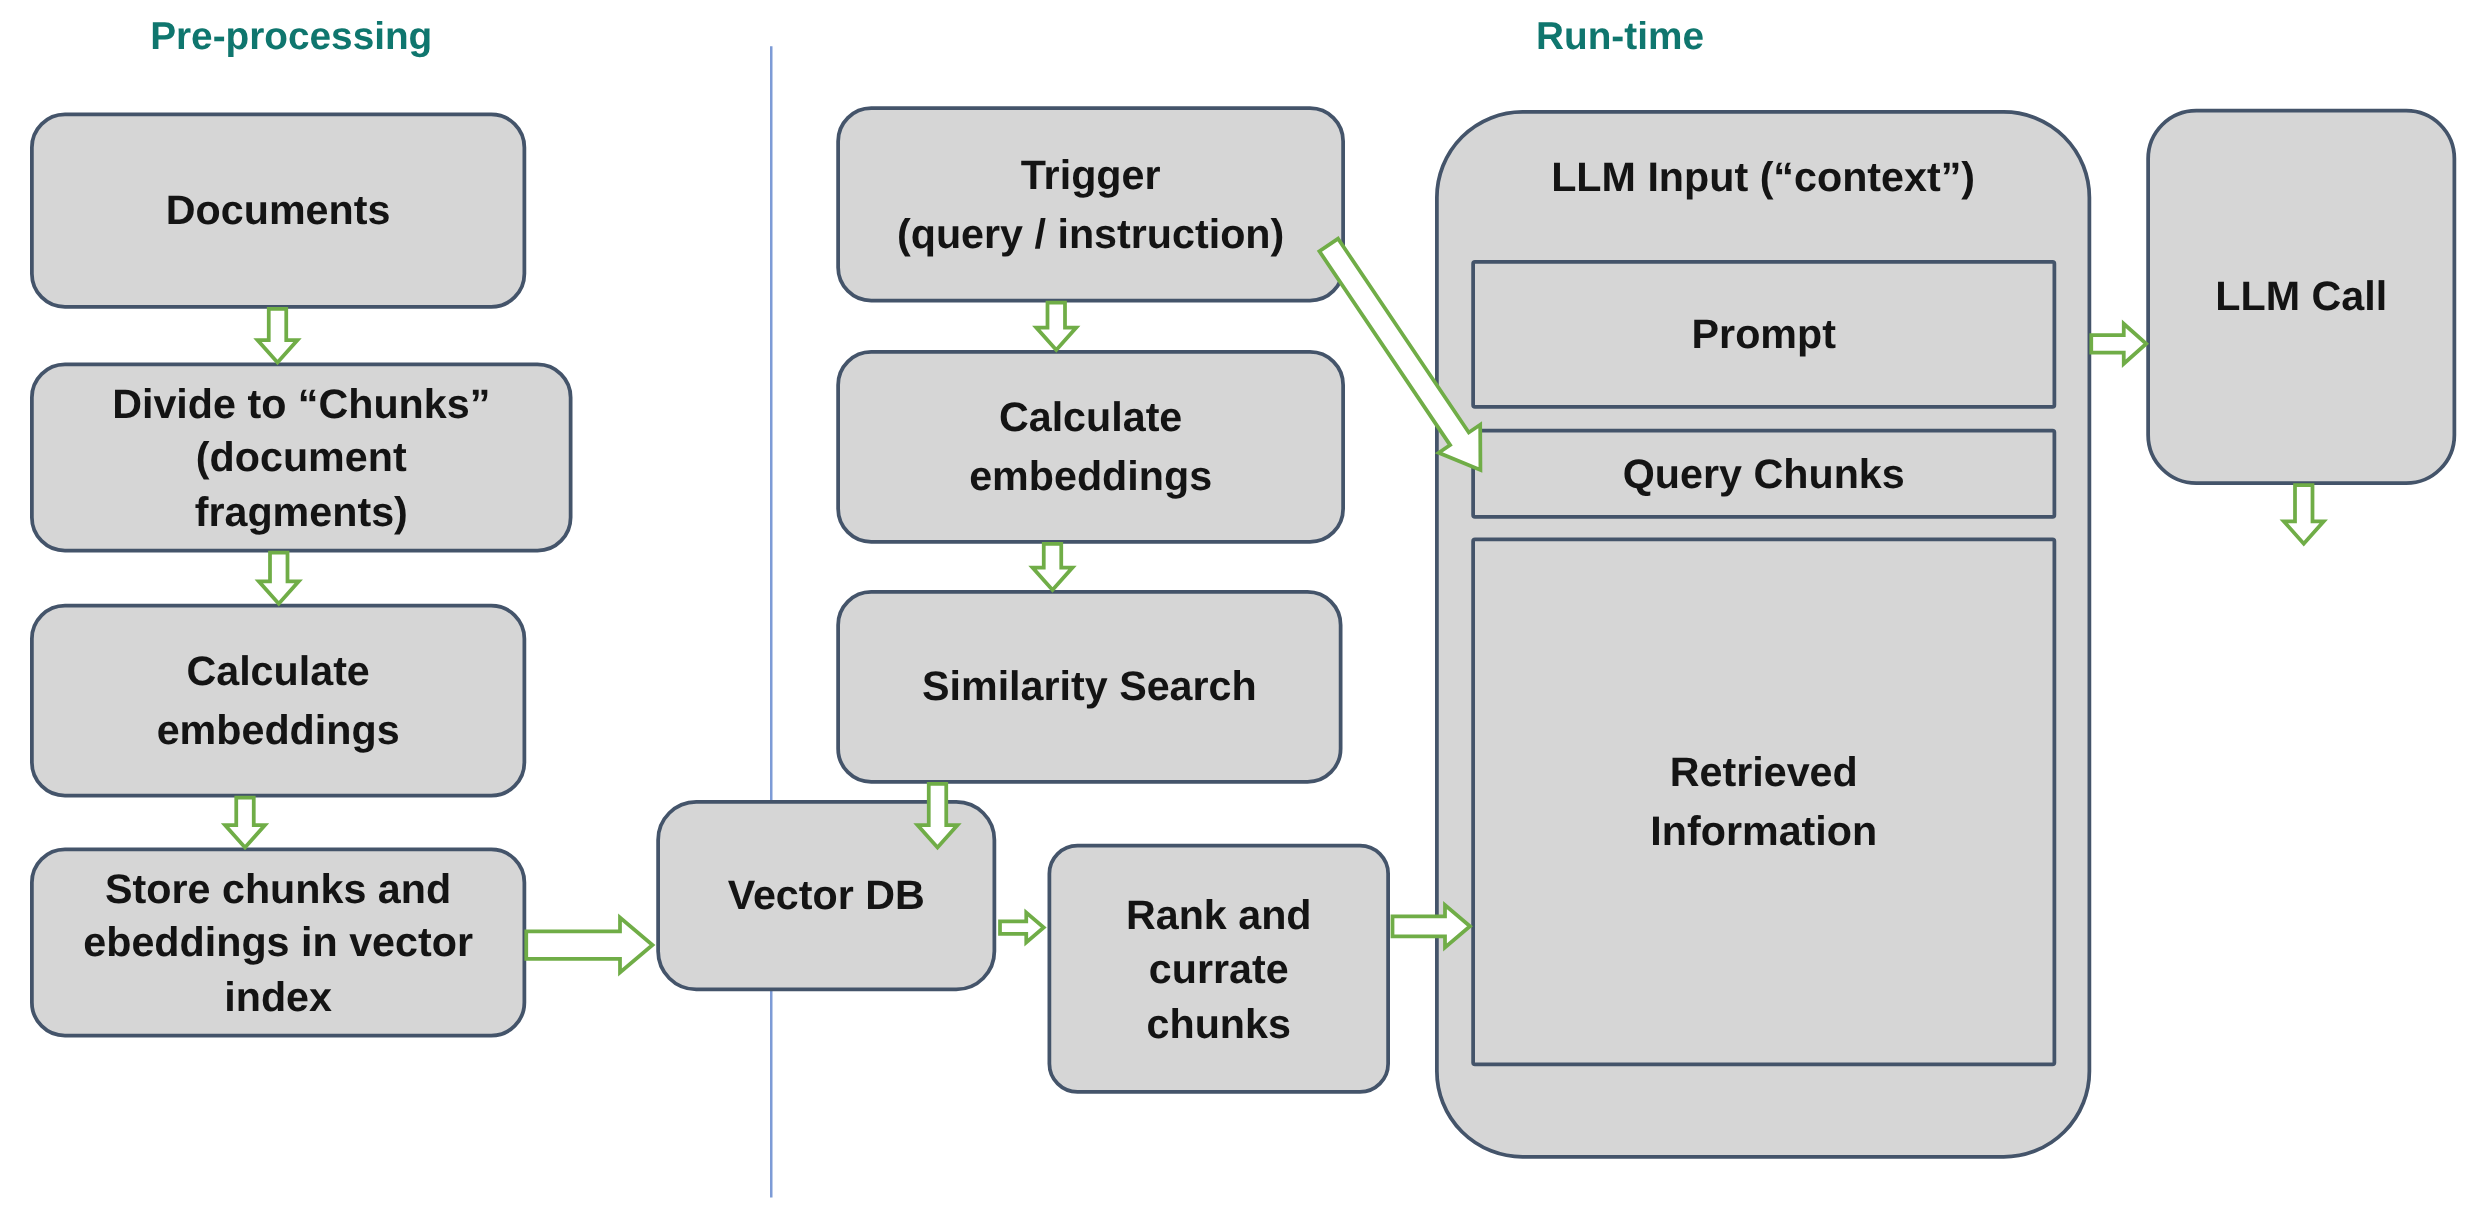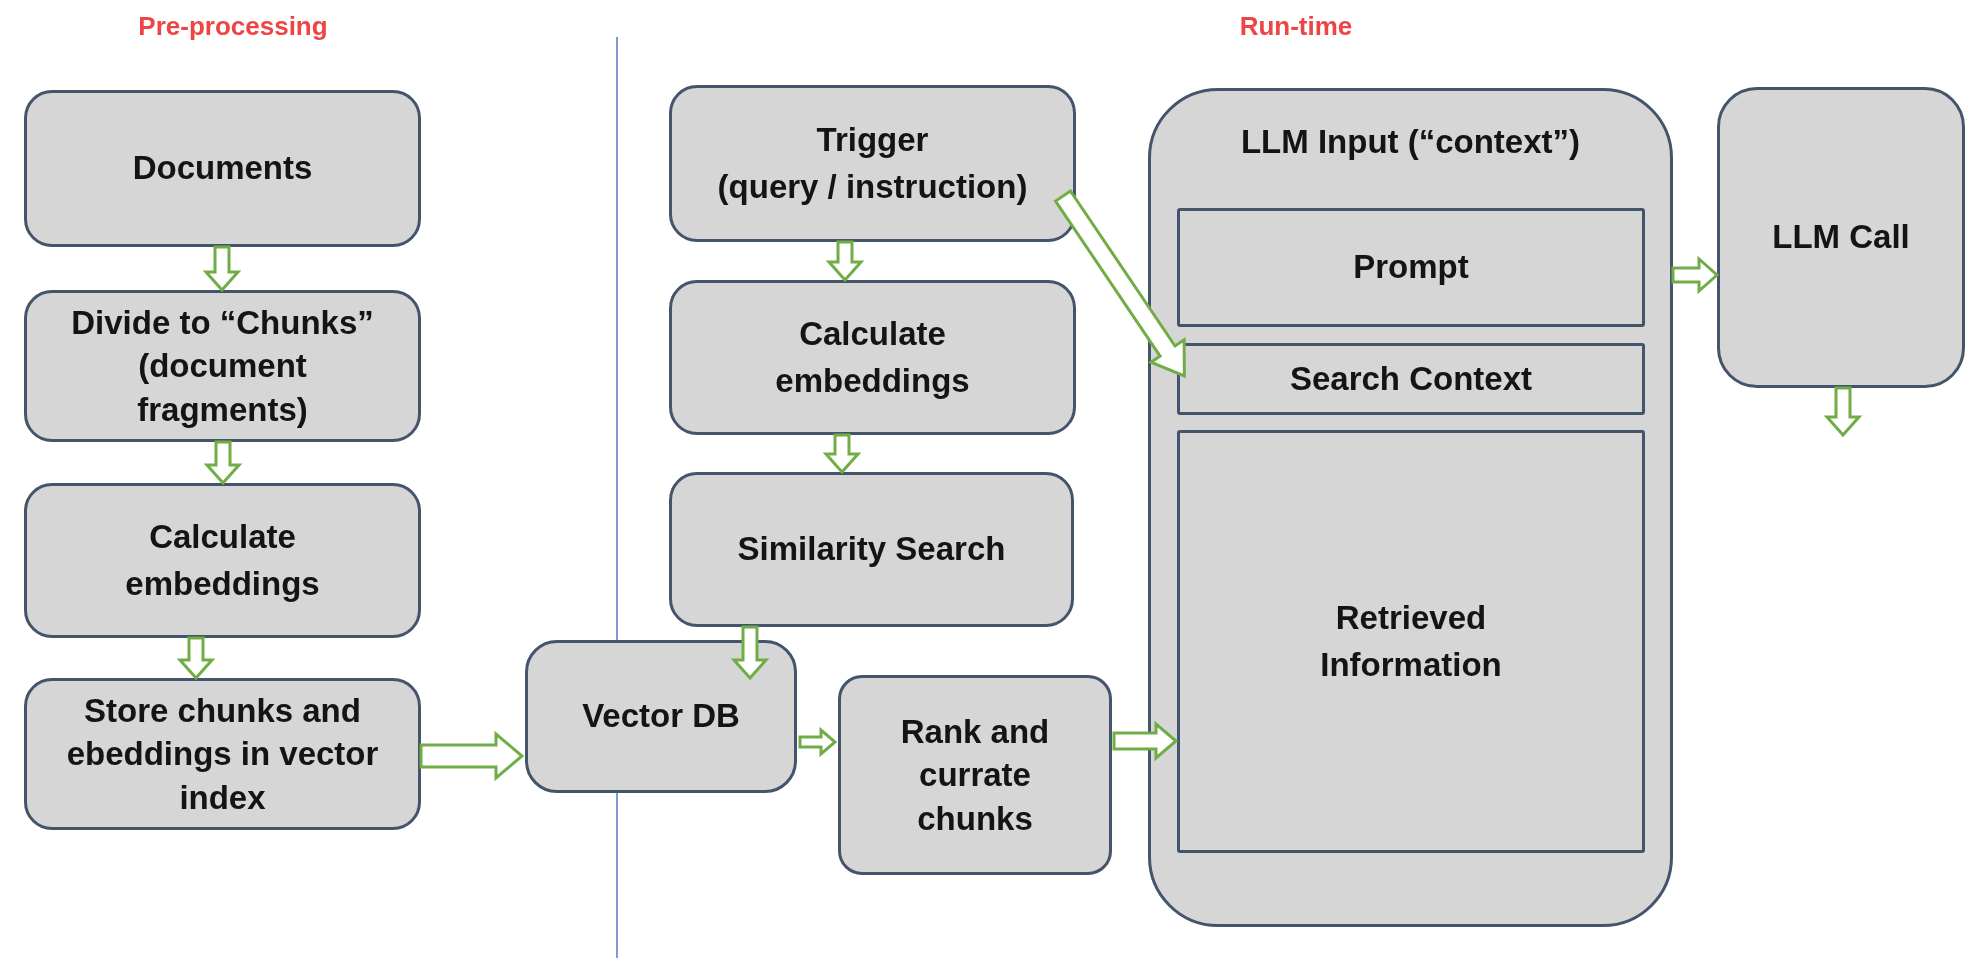--- a/index.html
+++ b/index.html
@@ -8,23 +8,23 @@
     width:1982px;height:966px;
     background:#ffffff;
     font-family:"Liberation Sans", sans-serif;
     color:#141414;
     overflow:hidden;
   }
   .col-title{
     position:absolute;
     width:400px;
     text-align:center;
-    font-size:26px;
+    font-size:31px;
     font-weight:600;
-    color:#ef4444;
+    color:#0f766e;
   }
   .node{
     position:absolute;
     box-sizing:border-box;
     background:#d6d6d6;
     border:3px solid #44546a;
     border-radius:28px;
     display:flex;
     align-items:center;
     justify-content:center;
@@ -56,21 +56,21 @@
 
 <div id="canvas">
 
   <div class="divider" style="left:616px;top:37px;width:2px;height:921px;"></div>
 
   <div class="col-title" style="left:33px;top:11px;">Pre-processing</div>
   <div class="col-title" style="left:1096px;top:11px;">Run-time</div>
 
   <div class="node" style="left:24px;top:90px;width:397px;height:157px;">Documents</div>
 
-  <div class="node" style="left:24px;top:290px;width:397px;height:152px;line-height:1.32;">Divide to “Chunks”
+  <div class="node" style="left:24px;top:290px;width:434px;height:152px;line-height:1.32;">Divide to “Chunks”
 (document
 fragments)</div>
 
   <div class="node" style="left:24px;top:483px;width:397px;height:155px;">Calculate
 embeddings</div>
 
   <div class="node" style="left:24px;top:678px;width:397px;height:152px;line-height:1.32;">Store chunks and
 ebeddings in vector
 index</div>
 
@@ -87,21 +87,21 @@
   <div class="node" style="left:838px;top:675px;width:274px;height:200px;line-height:1.32;border-radius:24px;">Rank and
 currate
 chunks</div>
 
   <div class="node container-node" style="left:1148px;top:88px;width:525px;height:839px;">
     <span>LLM Input (“context”)</span>
   </div>
 
   <div class="node inner-node" style="left:1177px;top:208px;width:468px;height:119px;">Prompt</div>
 
-  <div class="node inner-node" style="left:1177px;top:343px;width:468px;height:72px;">Search Context</div>
+  <div class="node inner-node" style="left:1177px;top:343px;width:468px;height:72px;">Query Chunks</div>
 
   <div class="node big-radius" style="left:1717px;top:87px;width:248px;height:301px;">LLM Call</div>
 
   <div class="node inner-node" style="left:1177px;top:430px;width:468px;height:423px;">Retrieved
 Information</div>
 
 
   <svg class="arrow" style="left:204px;top:247px;" width="36" height="43" viewBox="-18 0 36 43">
     <polygon points="-7,0 -7,25 -16,25 0,43 16,25 7,25 7,0"></polygon>
   </svg>

